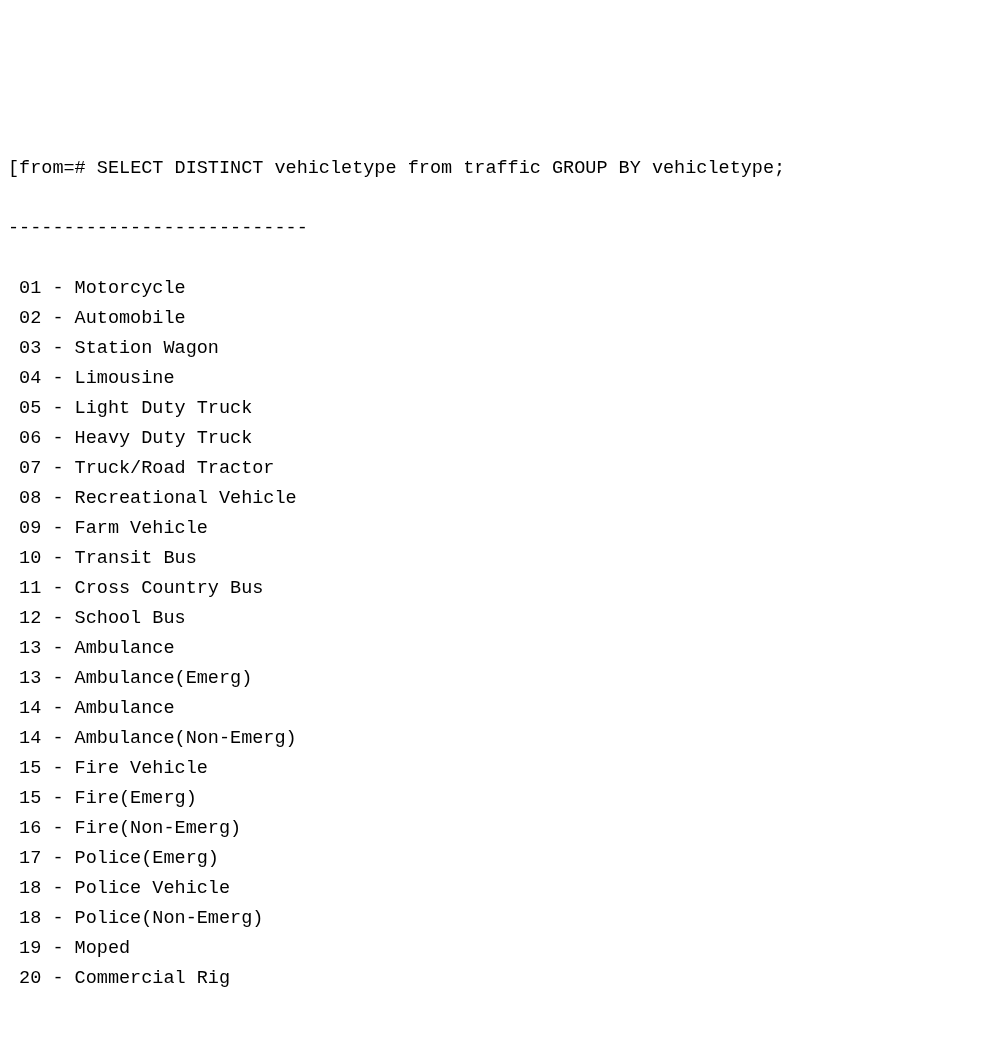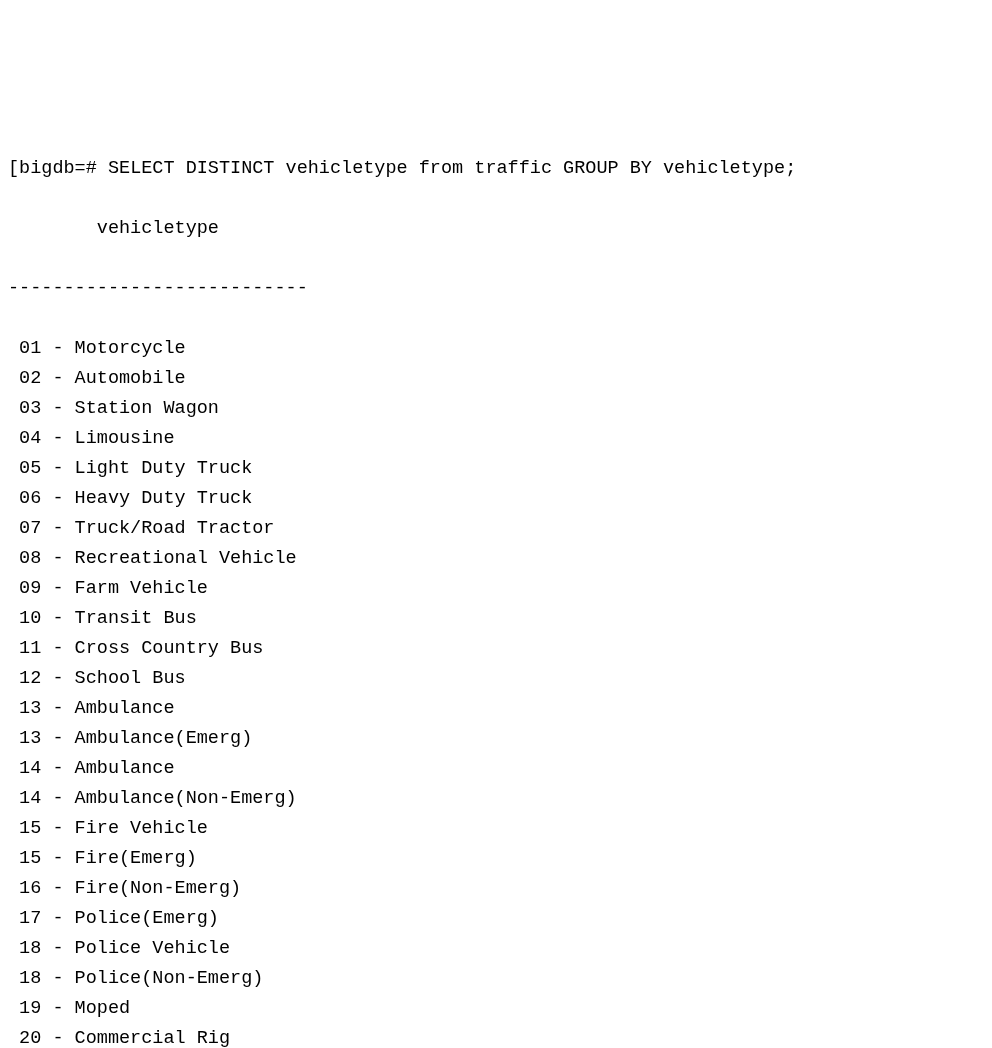--- a/index.html
+++ b/index.html
@@ -18,21 +18,20 @@
     .prompt-line, .header-line, .separator-line, .data-row, .footer-line {
       display: block;
     }
   </style>
 </head>
 <body>
 
 
 
 <div class="terminal">
-<span class="prompt-line"><span>[bigdb=# </span><span>SELECT DISTINCT vehicletype from traffic GROUP BY vehicletype;</span></span>
-<span class="header-line">        vehicletype</span>
+<span class="prompt-line"><span>[from=# </span><span>SELECT DISTINCT vehicletype from traffic GROUP BY vehicletype;</span></span>
 <span class="separator-line">---------------------------</span>
 <span class="data-row"> 01 - Motorcycle</span><span class="data-row"> 02 - Automobile</span><span class="data-row"> 03 - Station Wagon</span><span class="data-row"> 04 - Limousine</span><span class="data-row"> 05 - Light Duty Truck</span><span class="data-row"> 06 - Heavy Duty Truck</span><span class="data-row"> 07 - Truck/Road Tractor</span><span class="data-row"> 08 - Recreational Vehicle</span><span class="data-row"> 09 - Farm Vehicle</span><span class="data-row"> 10 - Transit Bus</span><span class="data-row"> 11 - Cross Country Bus</span><span class="data-row"> 12 - School Bus</span><span class="data-row"> 13 - Ambulance</span><span class="data-row"> 13 - Ambulance(Emerg)</span><span class="data-row"> 14 - Ambulance</span><span class="data-row"> 14 - Ambulance(Non-Emerg)</span><span class="data-row"> 15 - Fire Vehicle</span><span class="data-row"> 15 - Fire(Emerg)</span><span class="data-row"> 16 - Fire(Non-Emerg)</span><span class="data-row"> 17 - Police(Emerg)</span><span class="data-row"> 18 - Police Vehicle</span><span class="data-row"> 18 - Police(Non-Emerg)</span><span class="data-row"> 19 - Moped</span><span class="data-row"> 20 - Commercial Rig</span>
 
 </div>
 
 
 
 
 </body></html>

